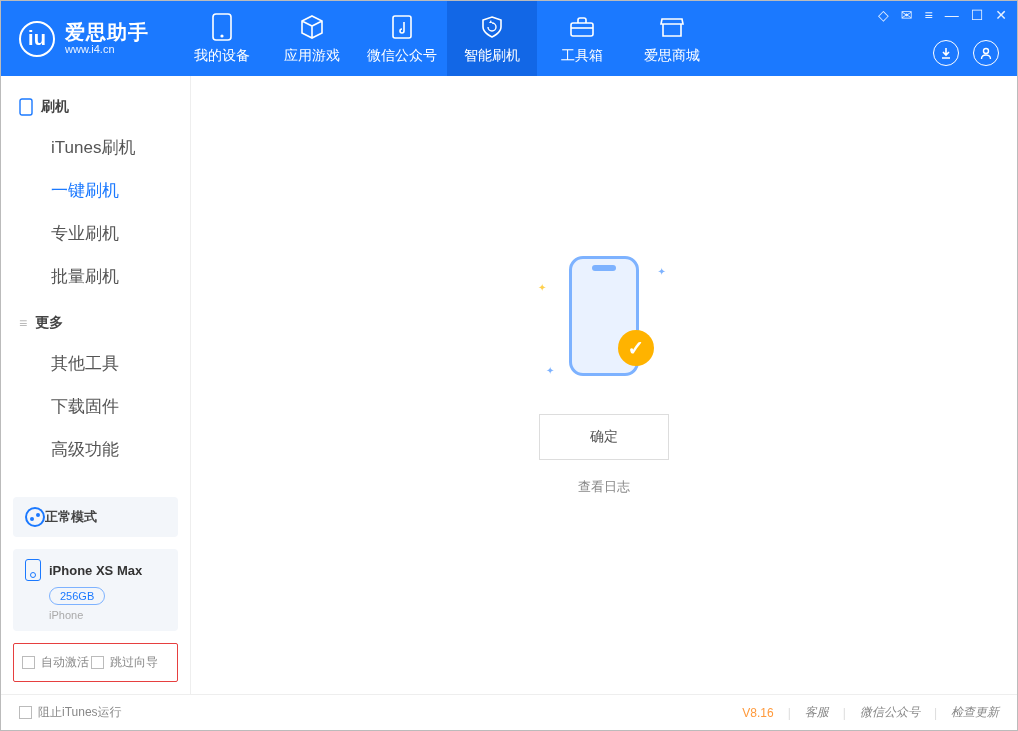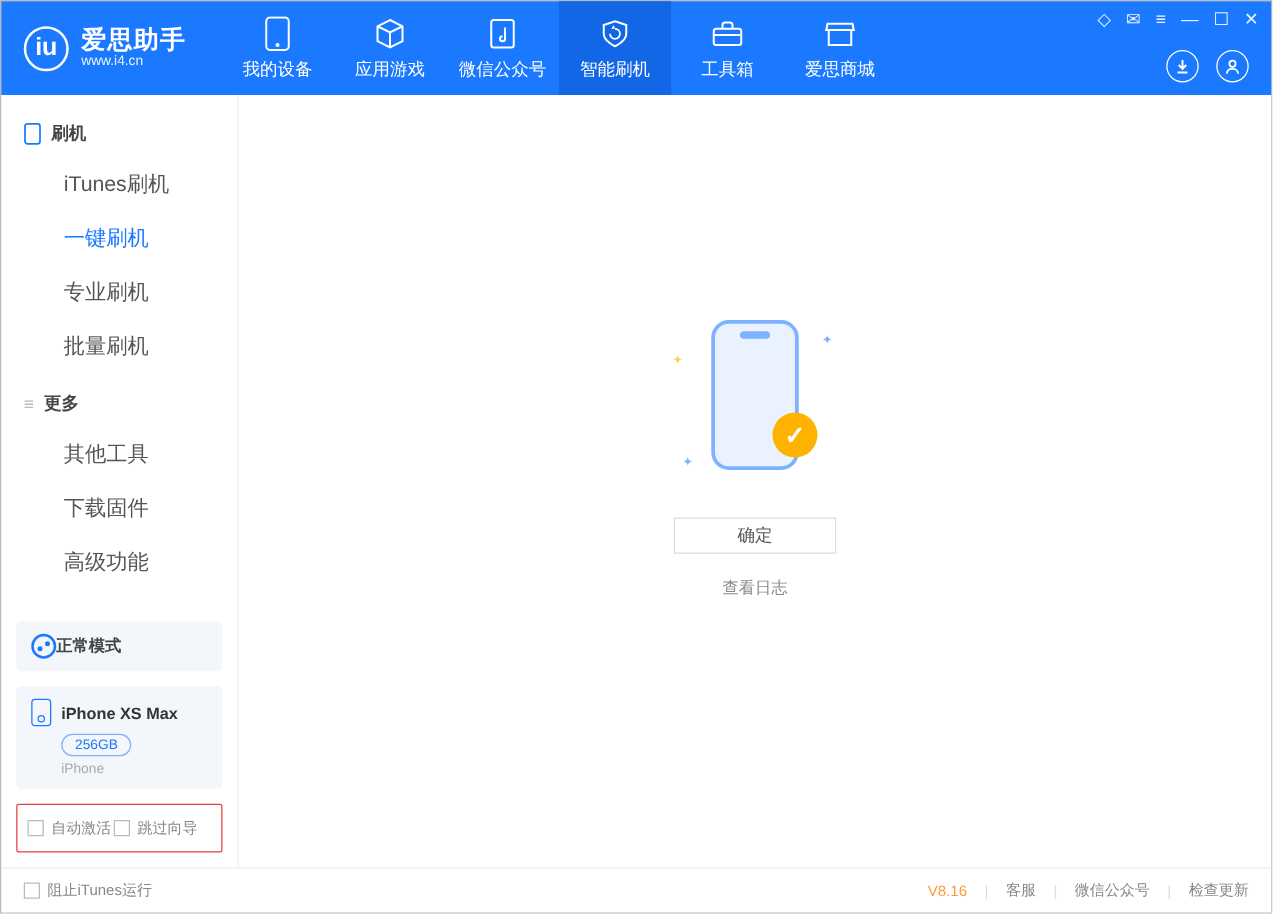--- a/index.html
+++ b/index.html
@@ -52,29 +52,29 @@
 
 
 .main { flex:1; display:flex; flex-direction:column; align-items:center; justify-content:flex-start; padding-top:170px;}
 .phone-illustration { position:relative; width:160px; height:140px; display:flex; align-items:center; justify-content:center;}
 .phone-body { width:70px; height:120px; border:3px solid #7db2ff; border-radius:14px; background:#eaf2ff; position:relative;}
 .phone-body::before { content:""; position:absolute; top:6px; left:50%; transform:translateX(-50%); width:24px; height:6px; background:#7db2ff; border-radius:3px;}
 .check-badge { position:absolute; right:30px; bottom:20px; width:36px; height:36px; background:#ffb300; border-radius:50%; display:flex; align-items:center; justify-content:center; color:#fff; font-size:20px; font-weight:bold;}
 .sparkle { position:absolute; color:#ffd04d; font-size:10px;}
 .s1 { left:14px; top:36px; } .s2 { right:18px; top:20px; color:#7db2ff;} .s3 { left:22px; bottom:10px; color:#7db2ff;}
 .success-msg { margin-top:30px; font-size:19px; color:#333; letter-spacing:1px;}
-.ok-btn { margin-top:28px; width:130px; height:29px; border:1px solid #ddd; background:#fff; font-size:14px; color:#555; cursor:pointer;}
+.ok-btn { margin-top:28px; width:130px; height:46px; border:1px solid #ddd; background:#fff; font-size:14px; color:#555; cursor:pointer;}
 .view-log { margin-top:18px; font-size:13px; color:#888; cursor:pointer;}
 
 
 .footer { height:36px; border-top:1px solid #eee; display:flex; align-items:center; padding:0 18px; font-size:12px; color:#888;gap:20px;}
 .footer .chk { color:#888;}
 .footer-right { margin-left:auto; display:flex; align-items:center; gap:14px;}
 .footer-right .divider { color:#ddd;}
-.footer-right span.link { cursor:pointer;}
+.footer-right span.link { cursor:pointer;font-style:italic;}
 .version { color:#ff9a3c;}
 svg { display:block; }
 </style>
 </head>
 <body>
 
 <div class="app-window">
 
   <div class="header">
     <div class="logo-block">

